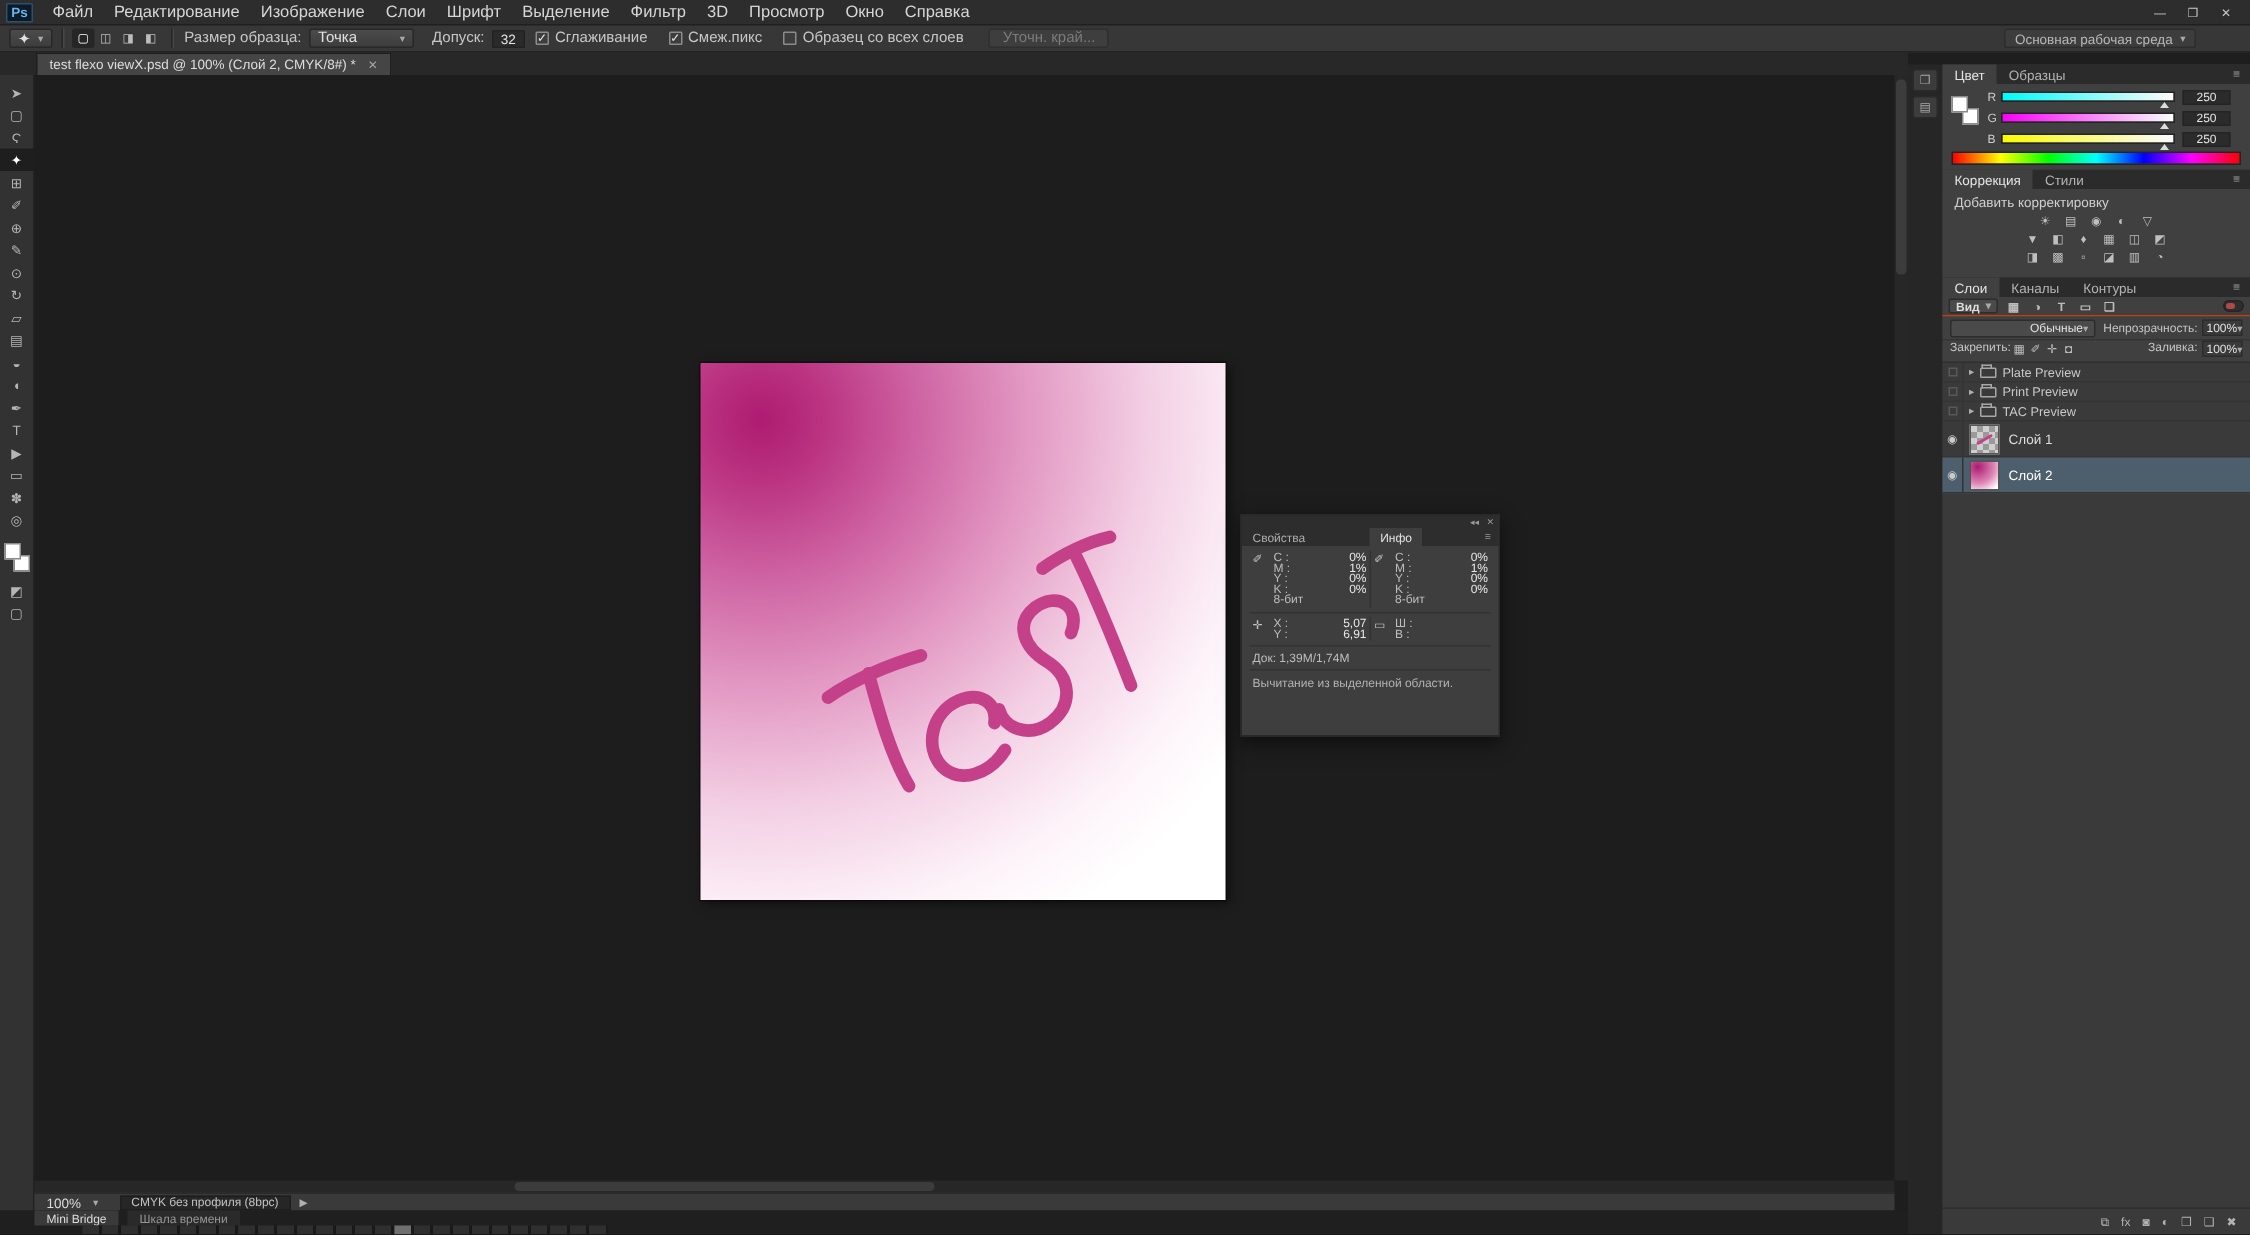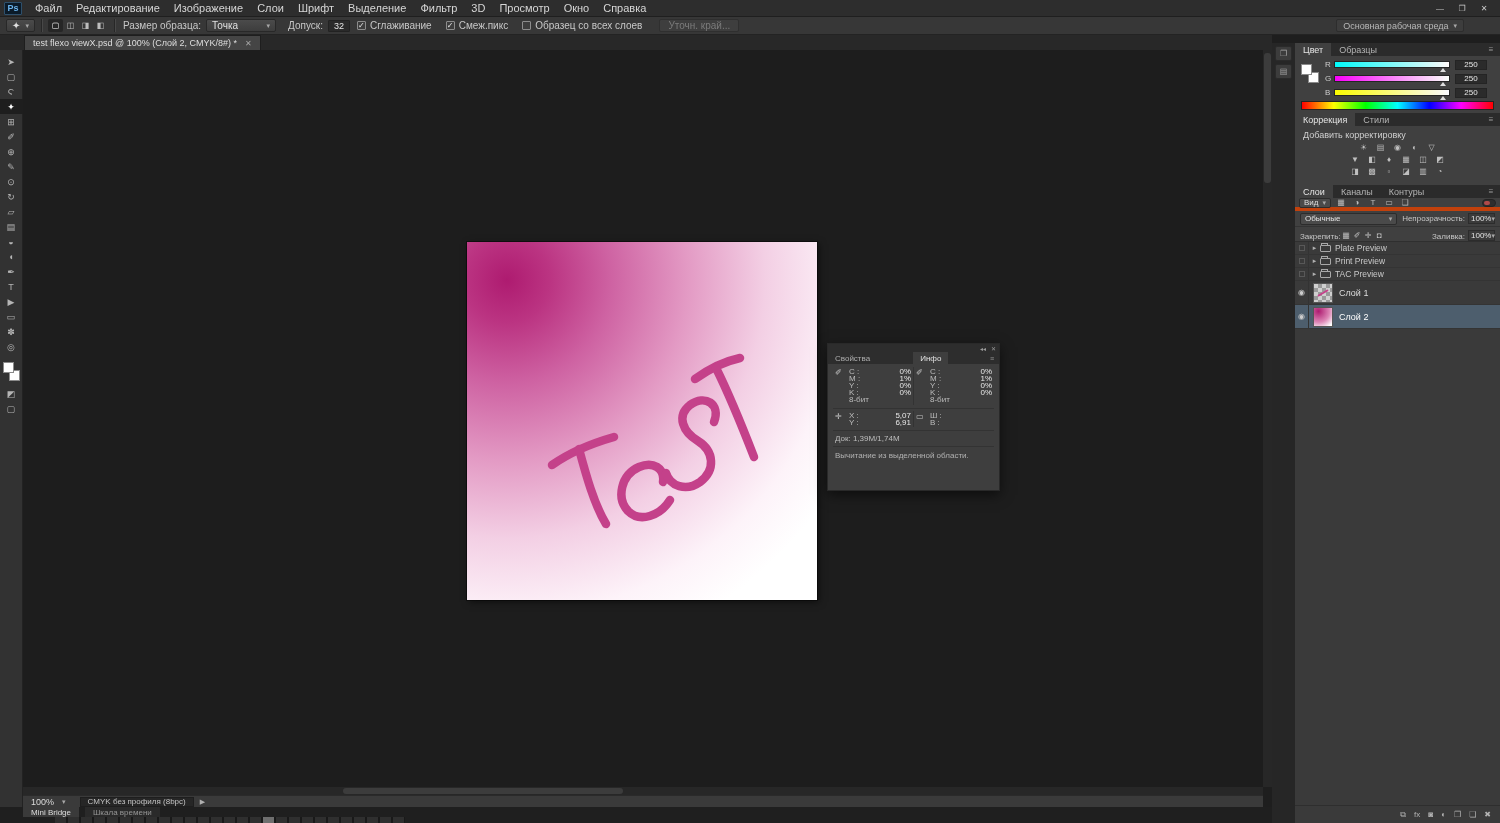--- a/index.html
+++ b/index.html
@@ -126,37 +126,37 @@
 
   
   .adj-body { height:59px; background:#404040; }
   .adj-title { font-size:9px; color:#cfcfcf; padding:4px 8px 1px 8px; }
   .arow { display:flex; gap:4px; justify-content:center; margin-top:1px; }
   .aicon { width:13px; height:11px; display:flex; align-items:center; justify-content:center;
     font-size:8px; color:#bfbfbf; }
 
   
   .lfilter { height:13px; background:#404040; display:flex; align-items:center; padding:0 4px; gap:4px;
-    border-bottom:4px solid #c2410c; }
+    border-bottom:1px solid #c2410c;font-weight:bold; }
   .lf-dd { height:10px; background:#4a4a4a; border:1px solid #2c2c2c; border-radius:2px; font-size:8px;
     display:flex; align-items:center; gap:4px; padding:0 4px; color:#dddddd; }
   .lf-ic { width:12px; height:10px; display:flex; align-items:center; justify-content:center;
     font-size:8px; color:#bdbdbd; }
   .lf-toggle { margin-left:auto; width:14px; height:8px; border-radius:4px; background:#2e2e2e;
     border:1px solid #242424; position:relative; }
   .lf-toggle::before { content:""; position:absolute; left:1px; top:1px; width:6px; height:4px;
     background:#b04a4a; border-radius:2px; }
   .lblend { height:16px; display:flex; align-items:center; padding:0 5px; background:#404040;
     font-size:8px; color:#c5c5c5; border-bottom:1px solid #333; }
   .blend-dd { width:100px; height:12px; background:#4a4a4a; border:1px solid #2c2c2c; border-radius:2px;
-    display:flex; align-items:center; justify-content:space-between; padding:0 4px; font-size:8px; color:#e2e2e2; }
+    display:flex; align-items:center; justify-content:flex-end; padding:0 4px; font-size:8px; color:#e2e2e2; }
   .tight-label { margin-left:5px; white-space:nowrap; }
   .val-dd { margin-left:3px; width:27px; height:11px; background:#3a3a3a; border:1px solid #2c2c2c;
     display:flex; align-items:center; justify-content:space-between; padding:0 2px; color:#e2e2e2; }
-  .llock { height:15px; display:flex; align-items:flex-end; padding:0 5px; background:#404040;
+  .llock { height:15px; display:flex; align-items:flex-start; padding:0 5px; background:#404040;
     font-size:8px; color:#c5c5c5; border-bottom:1px solid #2f2f2f; }
   .lk-ic { width:11px; height:11px; display:flex; align-items:center; justify-content:center;
     font-size:8px; color:#bdbdbd; }
   .llist { background:#3a3a3a; height:563px; }
   .grow { height:13px; display:flex; align-items:center; font-size:8.5px; color:#c9c9c9;
     border-bottom:1px solid #343434; }
   .eyecell { width:14px; height:100%; border-right:1px solid #333; display:flex; align-items:center;
     justify-content:center; font-size:8px; color:#cccccc; flex:none; }
   .hidden-box { width:6px; height:6px; border:1px solid #585858; }
   .g-exp { width:11px; text-align:center; font-size:7px; color:#b0b0b0; }

